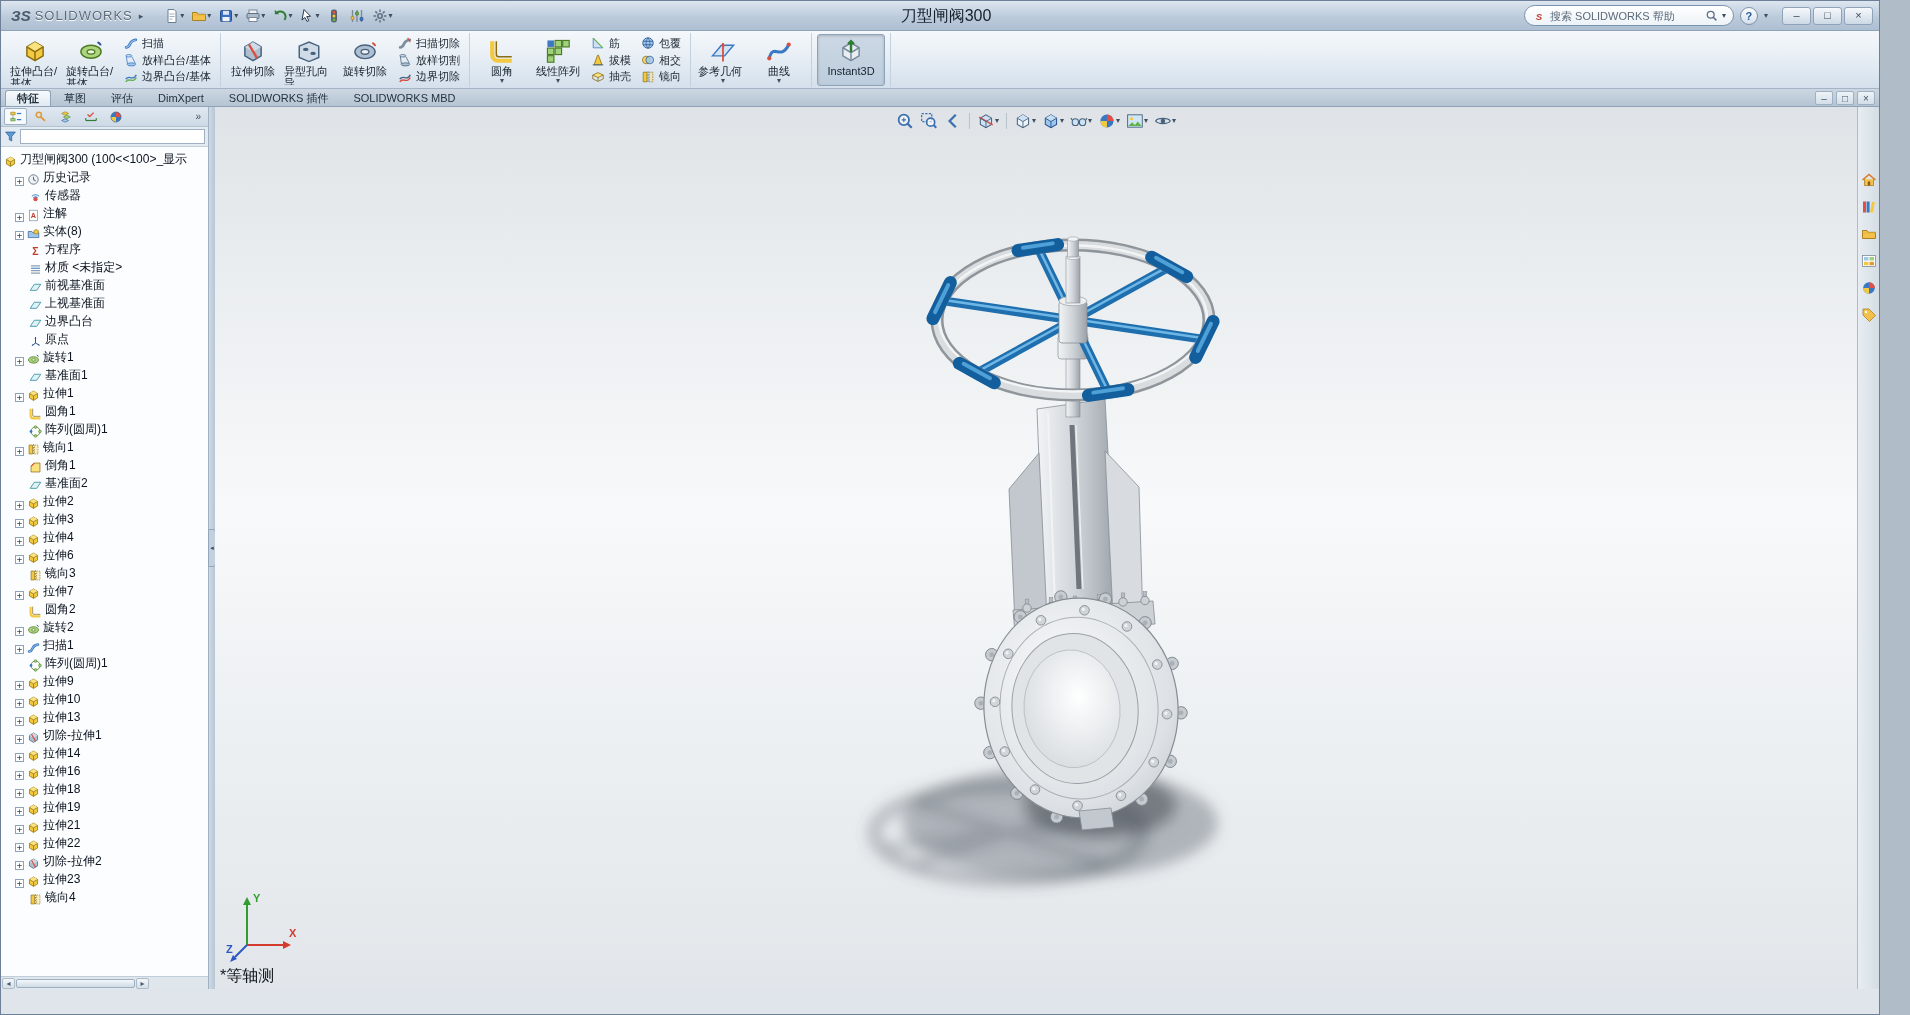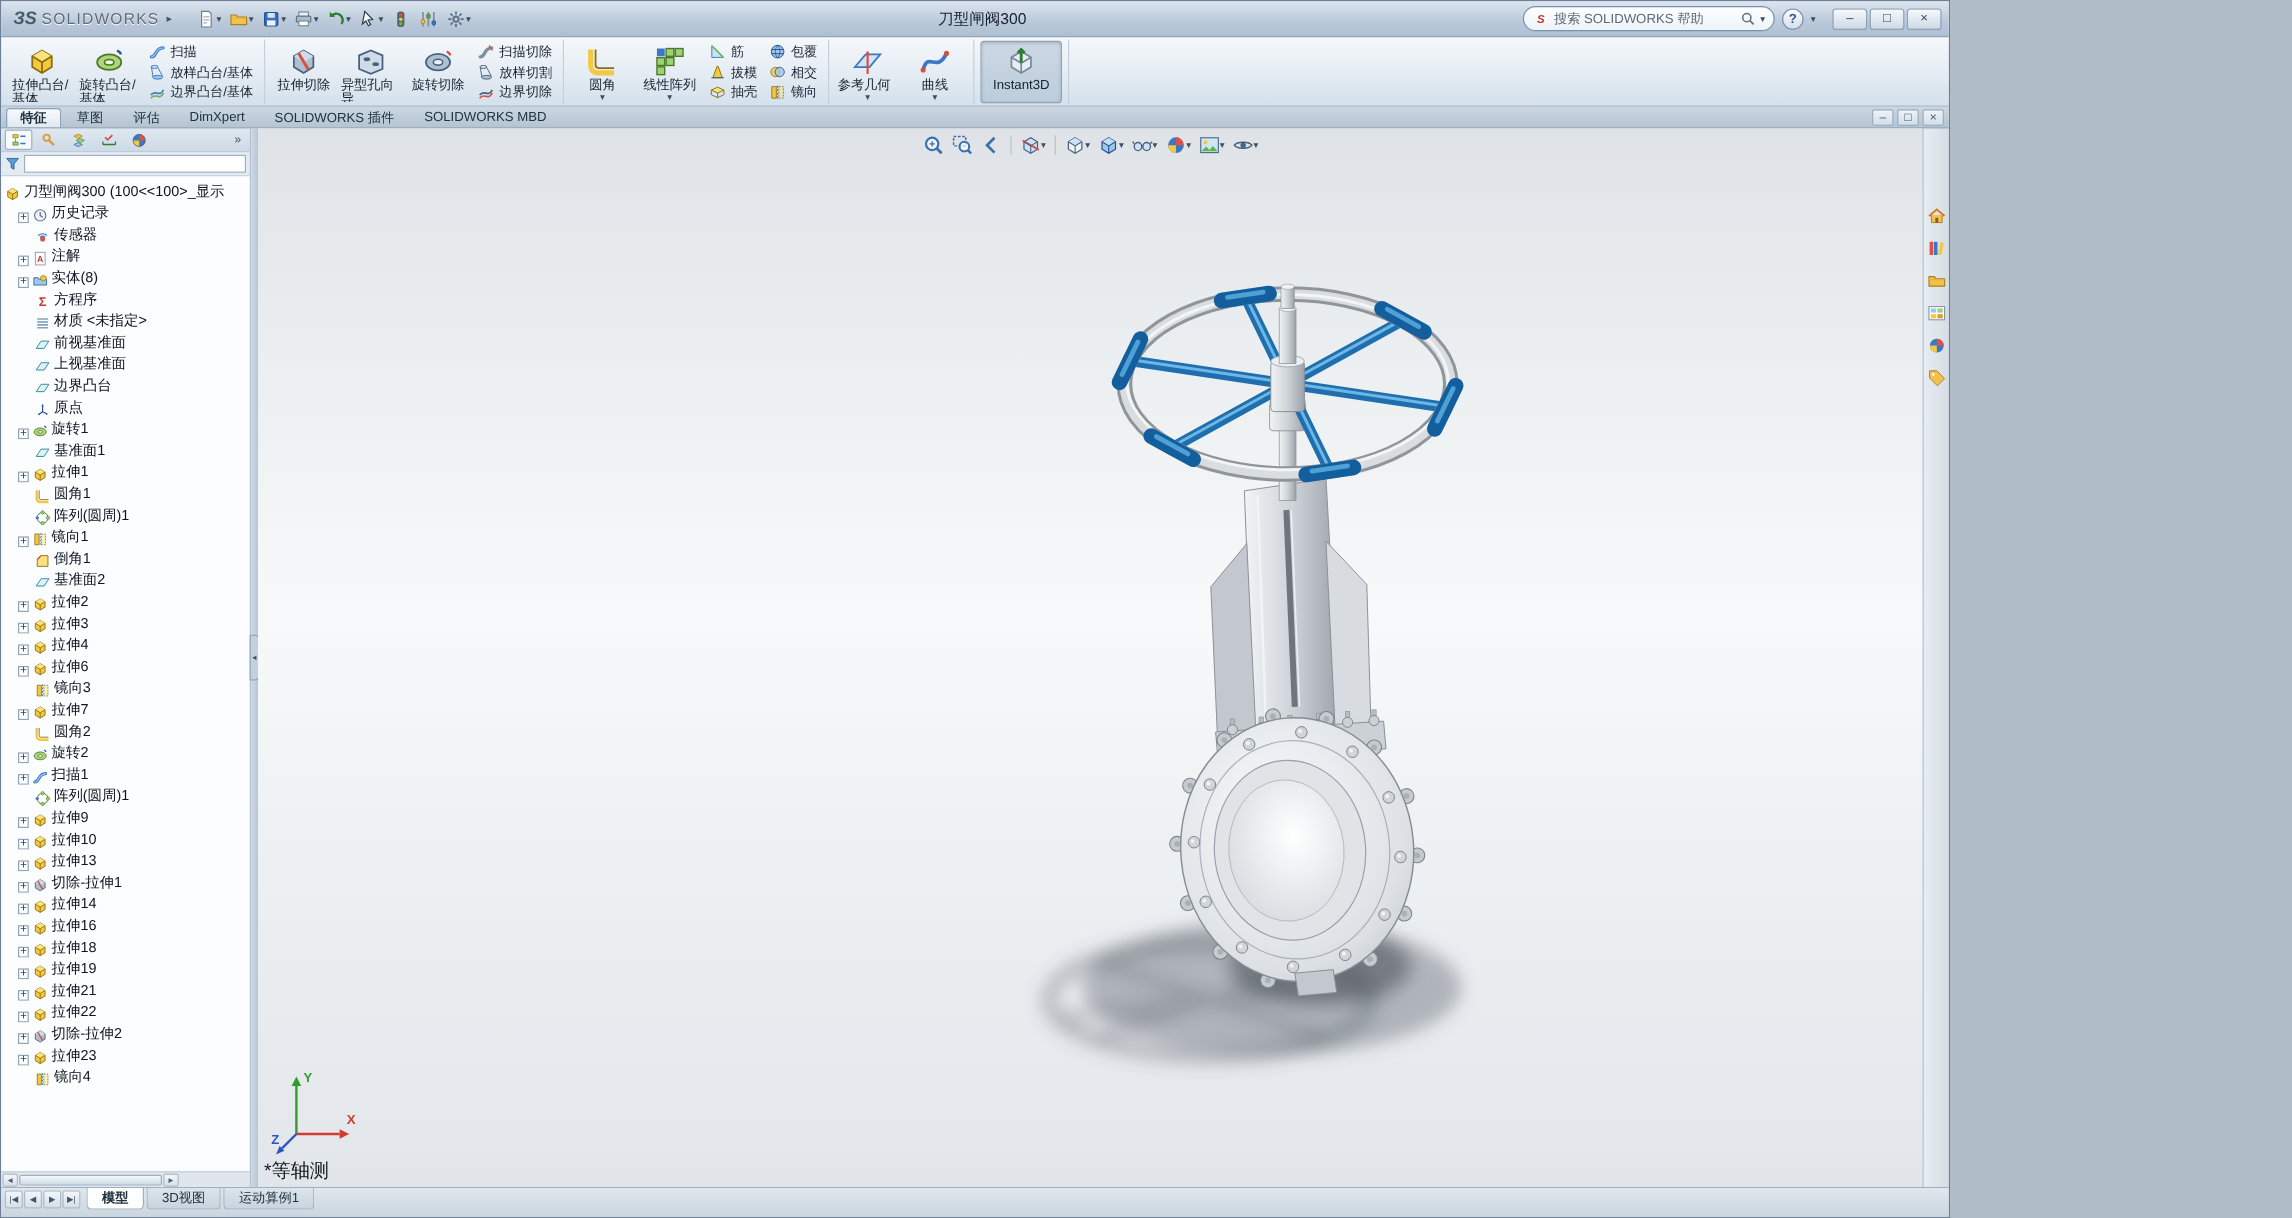--- a/index.html
+++ b/index.html
@@ -1,33 +1,33 @@
 <!DOCTYPE html>
 <html><head>
 <meta charset="utf-8">
 <style>
   *{box-sizing:border-box;margin:0;padding:0}
   html,body{margin:0;background:#b0bcc8}
-  .app{position:relative;width:1625px;height:1015px;font-family:"Liberation Sans","DejaVu Sans",sans-serif;
+  .app{position:relative;width:1880px;height:1015px;font-family:"Liberation Sans","DejaVu Sans",sans-serif;
        font-size:12px;color:#1a2430;background:#dfe5ea;overflow:hidden;user-select:none;border:1px solid #6e8098}
   .ic{display:inline-flex;align-items:center;justify-content:center;flex:none}
   .ic svg{display:block}
   .caret{font-size:8px;color:#3e4f60;line-height:1}
 
   
   .titlebar{height:30px;display:flex;align-items:center;background:linear-gradient(#dde6f0,#bccbdb 55%,#aebfd2);
             border-bottom:1px solid #8fa3b8;position:relative;padding:0 4px}
   .logo{display:flex;align-items:center;gap:4px;padding:0 6px}
   .logo-mark{font-style:italic;font-weight:bold;color:#4a5a6a;font-size:15px}
   .logo-text{color:#5d6b79;font-weight:normal;letter-spacing:1px;font-size:13px;text-shadow:0 1px 0 #fff}
   .logo-caret{font-size:9px;color:#44566a;padding:2px}
   .qat{display:flex;align-items:center;gap:1px;margin-left:10px}
   .qat-btn{display:flex;align-items:center;padding:2px 3px;border-radius:3px}
   .tb-title{position:absolute;left:12px;right:0;top:0;height:30px;display:flex;align-items:center;justify-content:center;
-            font-size:13px;color:#15202e;pointer-events:none}
+            font-size:16px;color:#15202e;pointer-events:none}
   .tb-right{margin-left:auto;display:flex;align-items:center;gap:6px;padding-right:2px}
   .search{display:flex;align-items:center;background:linear-gradient(#ffffff,#edf3f8);border:1px solid #7a93ad;
           border-radius:11px;height:21px;width:210px;padding:0 7px;gap:4px}
   .search input{border:0;outline:0;background:transparent;flex:1;font-size:11px;color:#50606e;min-width:0}
   .search input::placeholder{color:#5a6a7a}
   .help-btn{width:18px;height:18px;border-radius:50%;background:linear-gradient(#fefefe,#d4deea);border:1px solid #7a93ad;
             display:flex;align-items:center;justify-content:center;font-weight:bold;color:#2a5a9a;font-size:11px}
   .winbtns{display:flex;gap:2px;margin-left:8px}
   .winbtn{width:29px;height:18px;border:1px solid #8fa3b8;border-radius:3px;background:linear-gradient(#f6f9fc,#cdd9e5);
           display:flex;align-items:center;justify-content:center;font-size:11px;color:#37475a;line-height:1}
@@ -1341,26 +1341,13 @@
           <span class="ic">
             <svg viewBox="0 0 16 16" width="16" height="16">
               <path d="M2 2h6l6.5 6.5-6 6L2 8z" fill="#f3c14b" stroke="#a8821f" stroke-width=".8"></path>
               <circle cx="5" cy="5" r="1.2" fill="#fff"></circle>
             </svg>
           </span>
         </div>
       </div>
   </div>
 
-  <div class="bottombar">
-    <div class="bb-nav" id="bbNav">
-        <div class="bb-navbtn">|◀</div>
-        <div class="bb-navbtn">◀</div>
-        <div class="bb-navbtn">▶</div>
-        <div class="bb-navbtn">▶|</div>
-      </div>
-    <div class="bb-tabs" id="bbTabs">
-        <div class="bbtab active">模型</div>
-        <div class="bbtab">3D视图</div>
-        <div class="bbtab">运动算例1</div>
-      </div>
-  </div>
 </div>
 
 </body></html>

